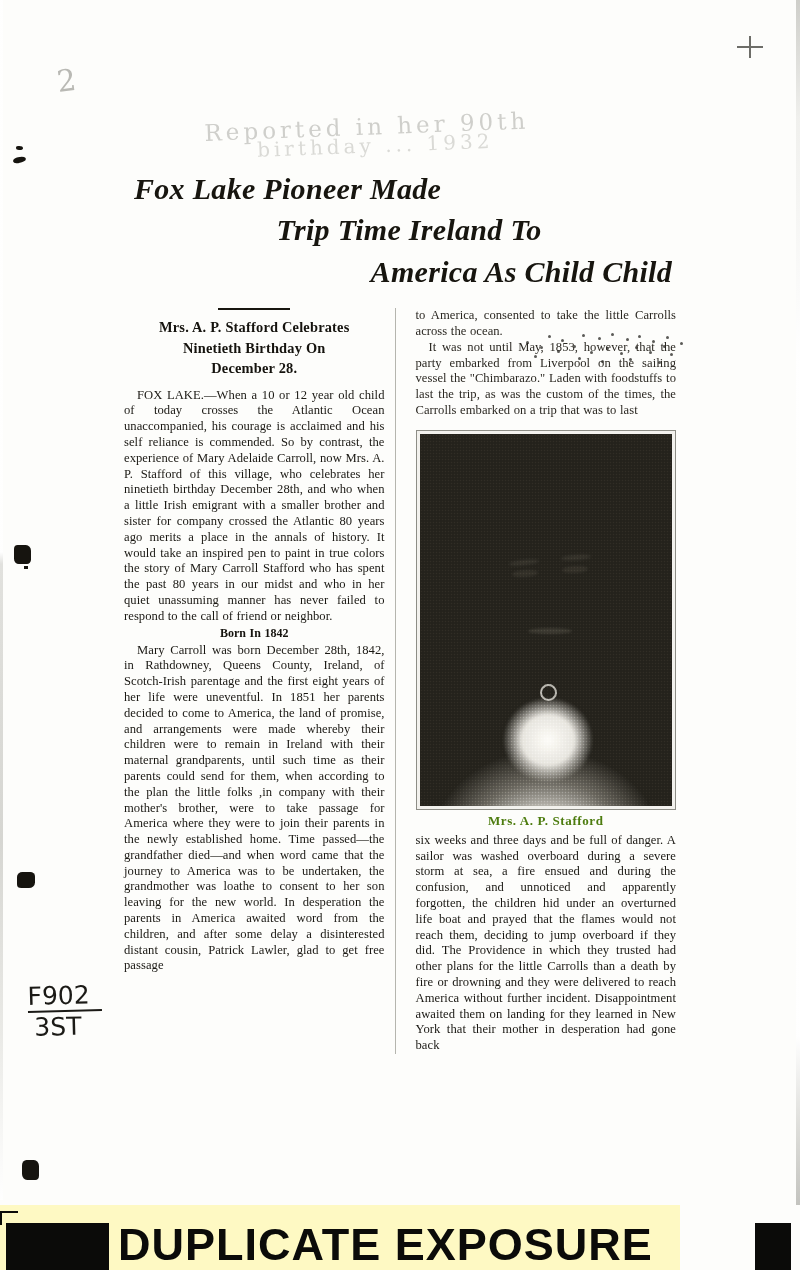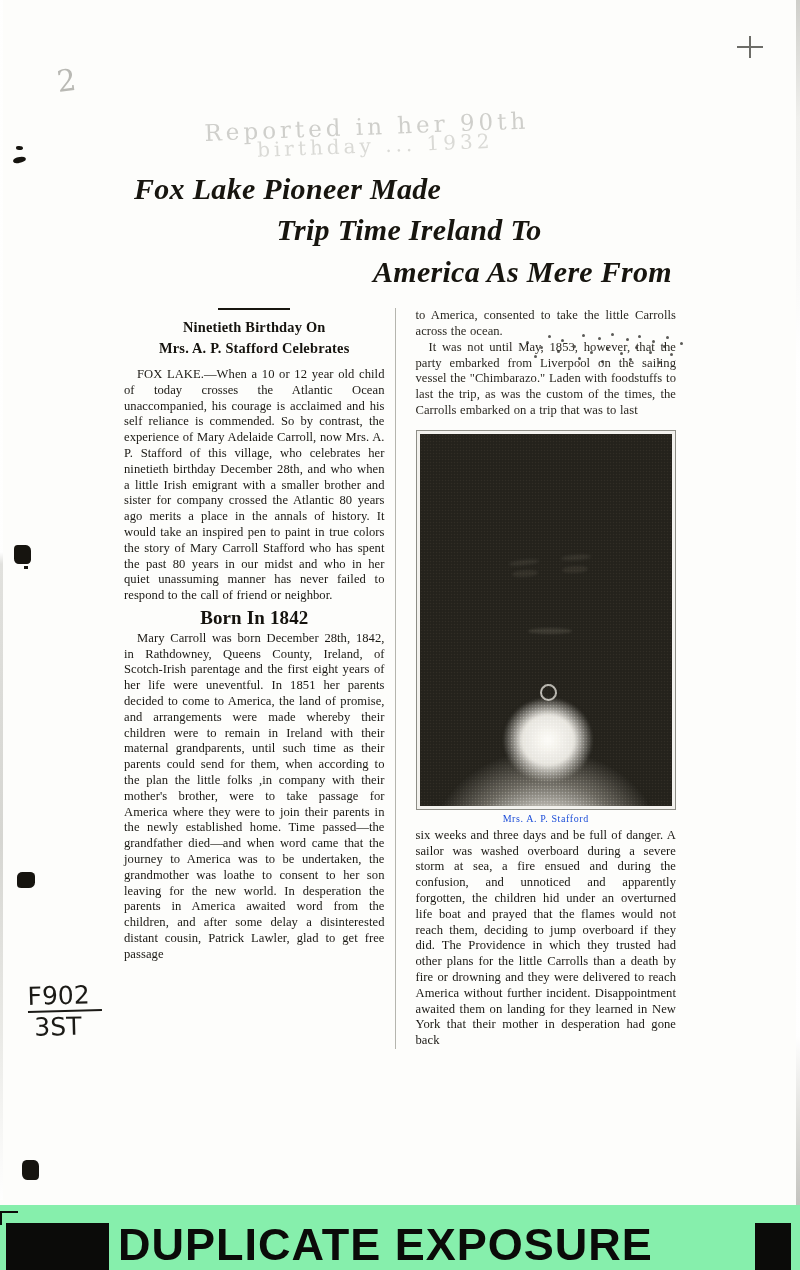--- a/index.html
+++ b/index.html
@@ -165,21 +165,21 @@
     text-align: justify;
     letter-spacing: .05px;
     word-spacing: .4px;
   }
   .body-text p { margin: 0; }
   .body-text p.indent { text-indent: 13px; }
 
   .subhead {
     font-family: "Liberation Serif", serif;
     font-weight: 700;
-    font-size: 19px;
+    font-size: 12px;
     text-align: center;
     color: #15130e;
     margin: 2px 0 1px 0;
   }
 
   .faded { color: #2b2822; }
 
   
   .ghost-speckle {
     position: absolute;
@@ -267,34 +267,34 @@
     position: absolute;
     left: 120px; top: 250px;
     width: 13px; height: 13px;
     border: 2px solid #d9d7d0;
     border-radius: 50%;
     opacity: .8;
   }
 
   .photo-caption {
     font-family: "Liberation Serif", serif;
-    font-weight: 400;
-    font-size: 10px;
+    font-weight: 700;
+    font-size: 13px;
     text-align: center;
-    color: #1d4ed8;
+    color: #4d7c0f;
     letter-spacing: .6px;
     margin-bottom: 4px;
   }
 
   
   .banner {
     position: absolute;
     left: 0; top: 1205px;
-    width: 800px; height: 65px;
-    background: #86efac;
+    width: 680px; height: 65px;
+    background: #fef9c3;
   }
   .banner .blk-left {
     position: absolute;
     left: 6px; top: 18px;
     width: 103px; height: 47px;
     background: #0b0b09;
   }
   .banner .blk-right {
     position: absolute;
     left: 755px; top: 18px;
@@ -348,30 +348,31 @@
     <div>F902</div>
     <div class="rule"></div>
     <div class="den">3ST</div>
   </div>
 
   <div class="clipping">
 
     <div class="headline">
       <span class="hl1">Fox Lake Pioneer Made</span>
       <span class="hl2">Trip Time Ireland To</span>
-      <span class="hl3">America As Mere From</span>
+      <span class="hl3">America As Child Child</span>
     </div>
 
     <div class="columns">
 
       <div class="col-left">
         <div class="rule-short"></div>
         <div class="deck">
+          <span>Mrs. A. P. Stafford Celebrates</span>
           <span>Ninetieth Birthday On</span>
-          <span>Mrs. A. P. Stafford Celebrates</span>
+          <span>December 28.</span>
         </div>
         <div class="body-text">
           <p class="indent">FOX LAKE.—When a 10 or 12 year old child of today crosses the Atlantic Ocean unaccompanied, his courage is acclaimed and his self reliance is commended. So by contrast, the experience of Mary Adelaide Carroll, now Mrs. A. P. Stafford of this village, who celebrates her ninetieth birthday December 28th, and who when a little Irish emigrant with a smaller brother and sister for company crossed the Atlantic 80 years ago merits a place in the annals of history. It would take an inspired pen to paint in true colors the story of Mary Carroll Stafford who has spent the past 80 years in our midst and who in her quiet unassuming manner has never failed to respond to the call of friend or neighbor.</p>
           <div class="subhead">Born In 1842</div>
           <p class="indent">Mary Carroll was born December 28th, 1842, in Rathdowney, Queens County, Ireland, of Scotch-Irish parentage and the first eight years of her life were uneventful. In 1851 her parents decided to come to America, the land of promise, and arrangements were made whereby their children were to remain in Ireland with their maternal grandparents, until such time as their parents could send for them, when according to the plan the little folks ,in company with their mother's brother, were to take passage for America where they were to join their parents in the newly established home. Time passed—the grandfather died—and when word came that the journey to America was to be undertaken, the grandmother was loathe to consent to her son leaving for the new world. In desperation the parents in America awaited word from the children, and after some delay a disinterested distant cousin, Patrick Lawler, glad to get free passage</p>
         </div>
       </div>
 
       <div class="col-right">
         <div class="body-text faded">

